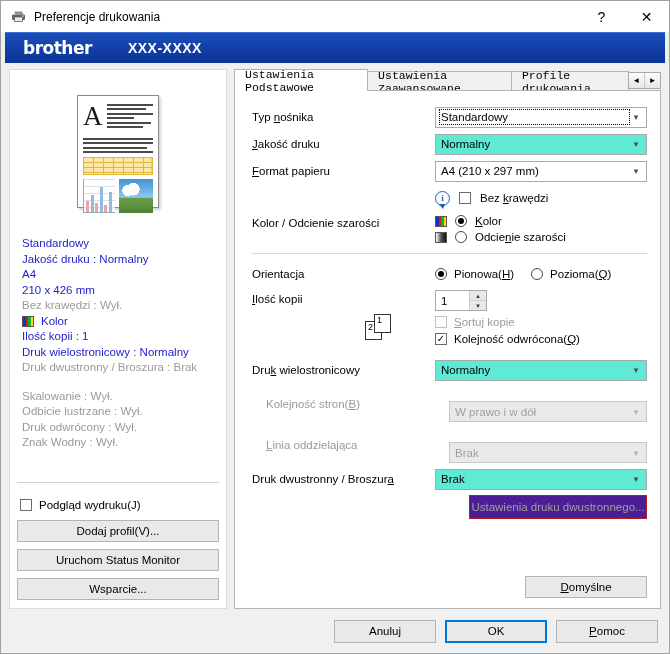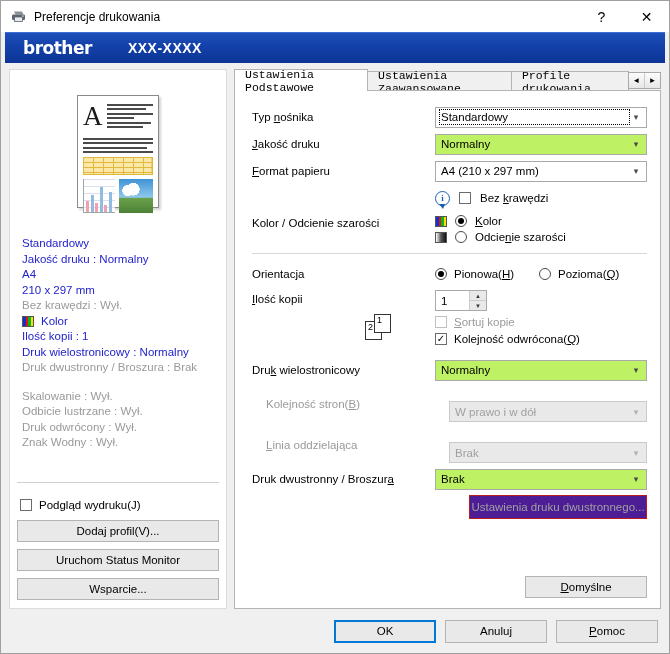--- a/index.html
+++ b/index.html
@@ -173,21 +173,21 @@
     box-sizing:border-box;position:relative;
     padding:15px 13px 0 17px;min-height:0;
     margin-top:-1px;
   }
   .row{display:flex;align-items:center;min-height:22px;margin-bottom:5px;}
   .lbl{width:183px;flex:none;font-size:11.5px;}
   .lbl.sub{padding-left:14px;color:#9a9a9a;}
   .ctl{flex:1;min-width:0;}
   .combo{
     height:21px;box-sizing:border-box;
-    background:#bef264;border:1px solid #a9a9a9;
+    background:#5eead4;border:1px solid #a9a9a9;
     display:flex;align-items:center;
     padding:0 2px 0 5px;font-size:11.5px;position:relative;
   }
   .combo.white{background:#fff;}
   .combo.dis{background:#e9e9e9;color:#a0a0a0;border-color:#c9c9c9;margin-top:15px;}
   .combo .cv{flex:1;overflow:hidden;white-space:nowrap;}
   .combo .arw{
     width:16px;flex:none;display:flex;align-items:center;justify-content:center;
     font-size:9px;color:#4a4a4a;
   }
@@ -332,21 +332,21 @@
             </div>
             <div class="pg-photo"></div>
           </div>
         </div>
       </div>
 
       <div class="summary">
         <div class="s-blue">Standardowy</div>
         <div class="s-blue">Jakość druku : Normalny</div>
         <div class="s-blue">A4</div>
-        <div class="s-blue">210 x 297 mm</div>
+        <div class="s-blue">210 x 426 mm</div>
         <div class="s-gray">Bez krawędzi : Wył.</div>
         <div class="s-colorrow">
           <span class="ci">
             <i style="background:#1133cc"></i>
               <i style="background:#ee1111"></i>
               <i style="background:#00bb22"></i>
               <i style="background:#ffdd00"></i>
           </span>
           <span class="s-blue">Kolor</span>
         </div>
@@ -447,21 +447,21 @@
               <span class="radio"></span>
               <span>Odcie<span class="u">n</span>ie szarości</span>
             </div>
           </div>
         </div>
 
         <div class="hr"></div>
 
         <div class="row">
           <div class="lbl">Orientacja</div>
-          <div class="ctl inline" style="gap:8px">
+          <div class="ctl inline" style="gap:0">
             <span class="inline" style="gap:7px;width:96px">
               <span class="radio on">
                   <i></i>
                 </span>
               <span>Pionowa(<span class="u">H</span>)</span>
             </span>
             <span class="inline" style="gap:7px">
               <span class="radio"></span>
               <span>Pozioma(<span class="u">Q</span>)</span>
             </span>
@@ -539,17 +539,17 @@
             <div class="btn-dup" style="width:178px">Ustawienia druku dwustronnego...</div>
           </div>
         </div>
 
         <div class="btn-default"><span class="u">D</span>omyślne</div>
       </div>
     </div>
   </div>
 
   <div class="footer">
+    <div class="fbtn">Anuluj</div>
     <div class="fbtn primary">OK</div>
-    <div class="fbtn">Anuluj</div>
     <div class="fbtn"><span class="u">P</span>omoc</div>
   </div>
 </div>
 
 </body></html>

